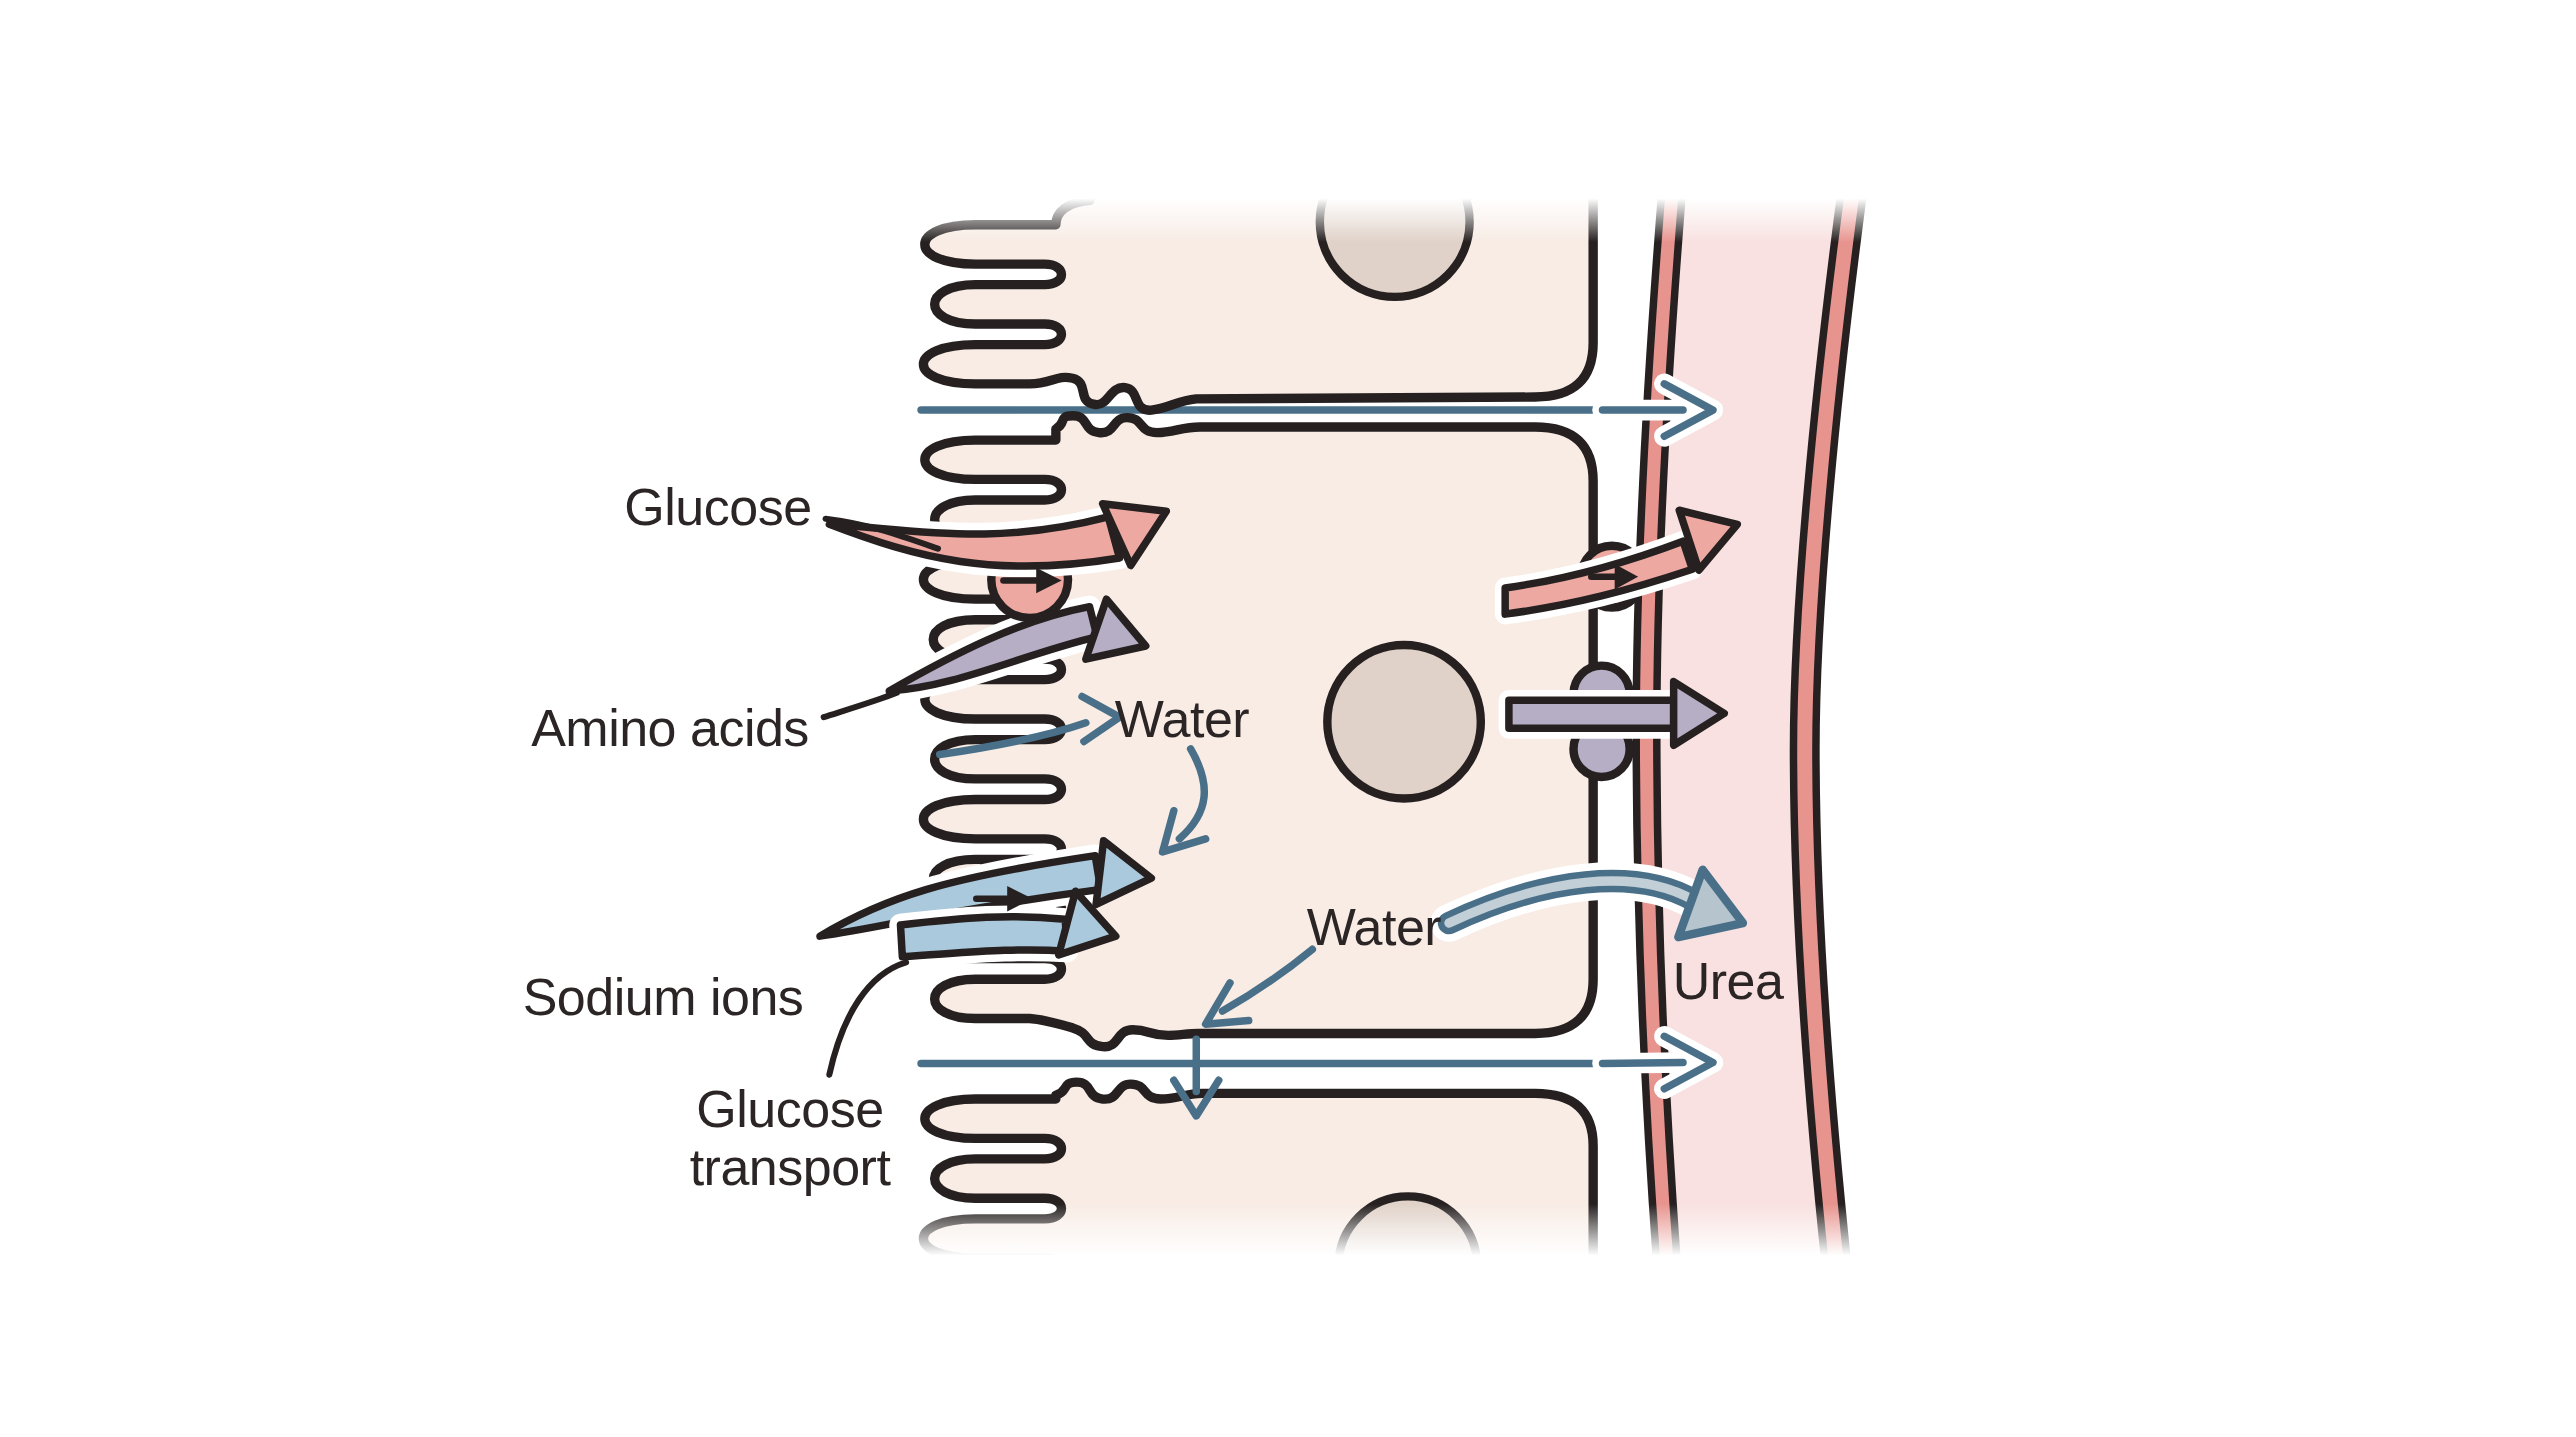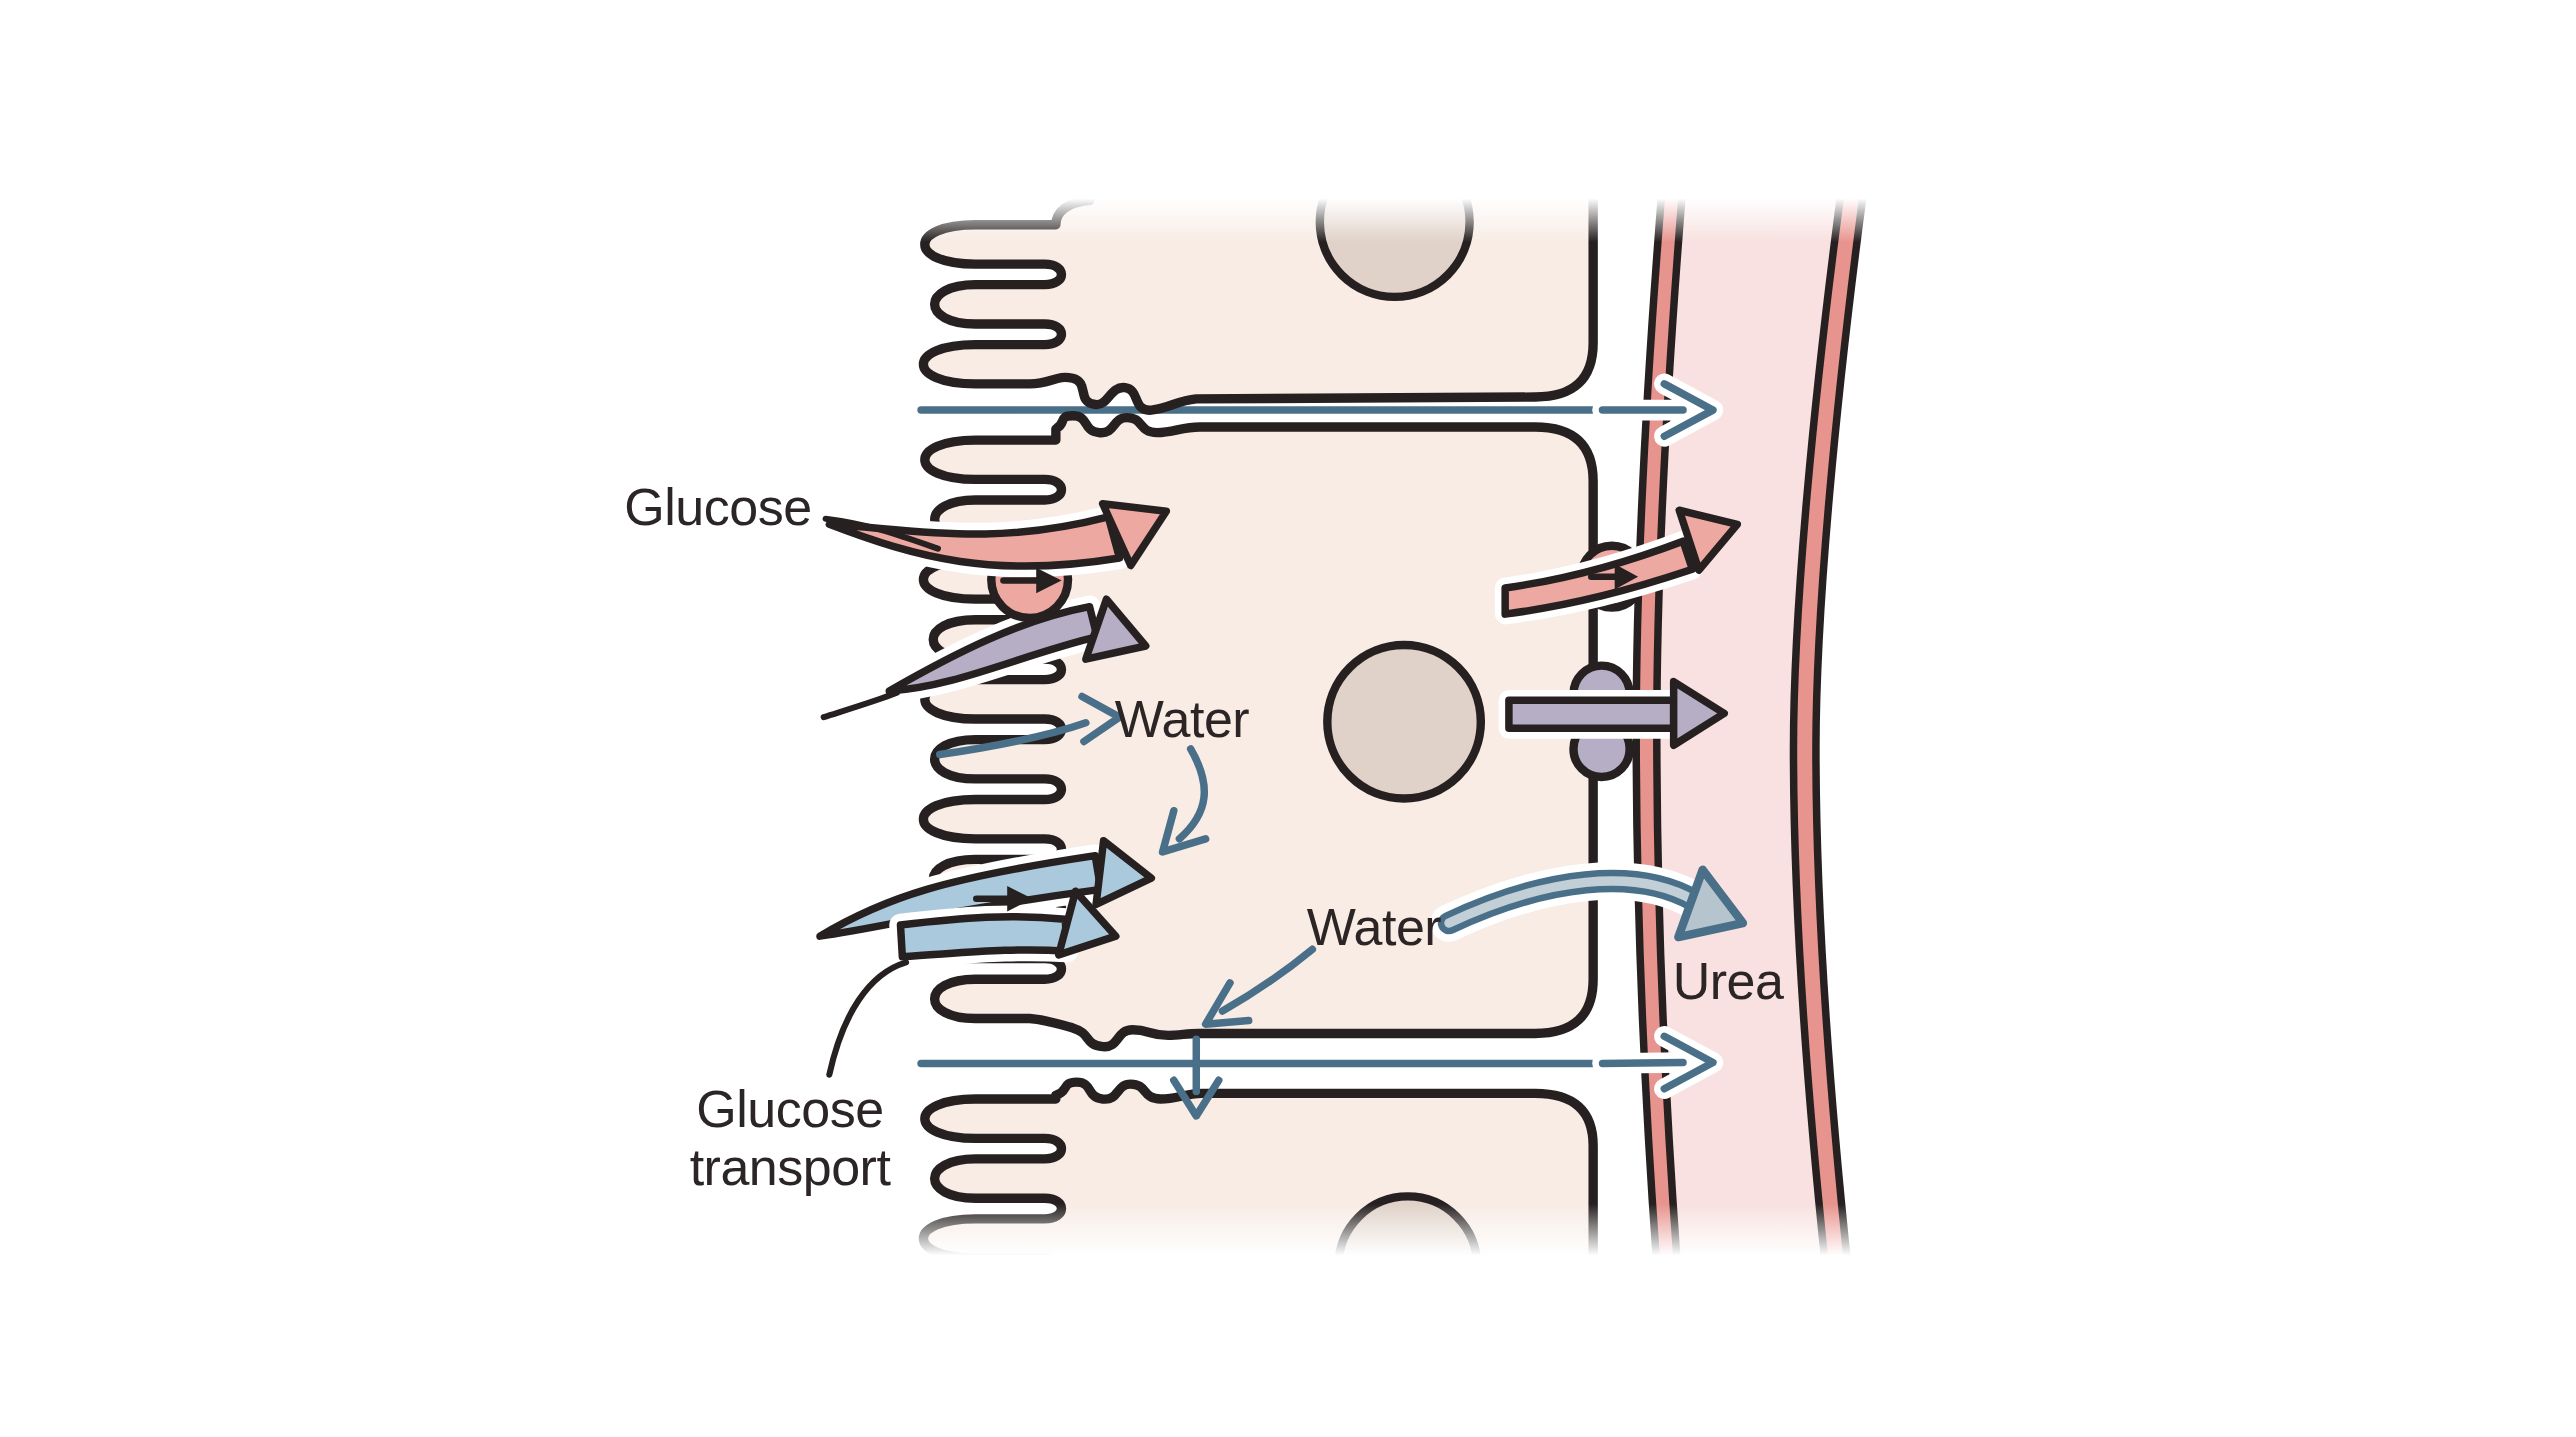--- a/index.html
+++ b/index.html
@@ -164,21 +164,23 @@
         <path d="M 1132 620 L 1108 632 L 1108 608 Z" style="fill:var(--c-outline);stroke-width:2;"></path>
         <line x1="1043" y1="960" x2="1081" y2="960"></line>
         <path d="M 1101 960 L 1077 972 L 1077 948 Z" style="fill:var(--c-outline);stroke-width:2;"></path>
         <line x1="1700" y1="616" x2="1730" y2="616"></line>
         <path d="M 1748 616 L 1726 628 L 1726 604 Z" style="fill:var(--c-outline);stroke-width:2;"></path>
       </g>
     </g>
   </svg>
 
   <div class="lbl" style="left:718px;top:507px;">Glucose</div>
+  <div class="lbl" style="left:670px;top:728px;">Amino acids</div>
   <div class="lbl" style="left:1182px;top:719px;">Water</div>
+  <div class="lbl" style="left:663px;top:997px;">Sodium ions</div>
   <div class="lbl wrap" style="left:790px;top:1138px;">Glucose transport</div>
   <div class="lbl" style="left:1374px;top:927px;">Water</div>
   <div class="lbl" style="left:1728px;top:981px;">Urea</div>
 
   <div class="fade fade-top"></div>
   <div class="fade fade-bottom"></div>
 </div>
 
 
 </body></html>

